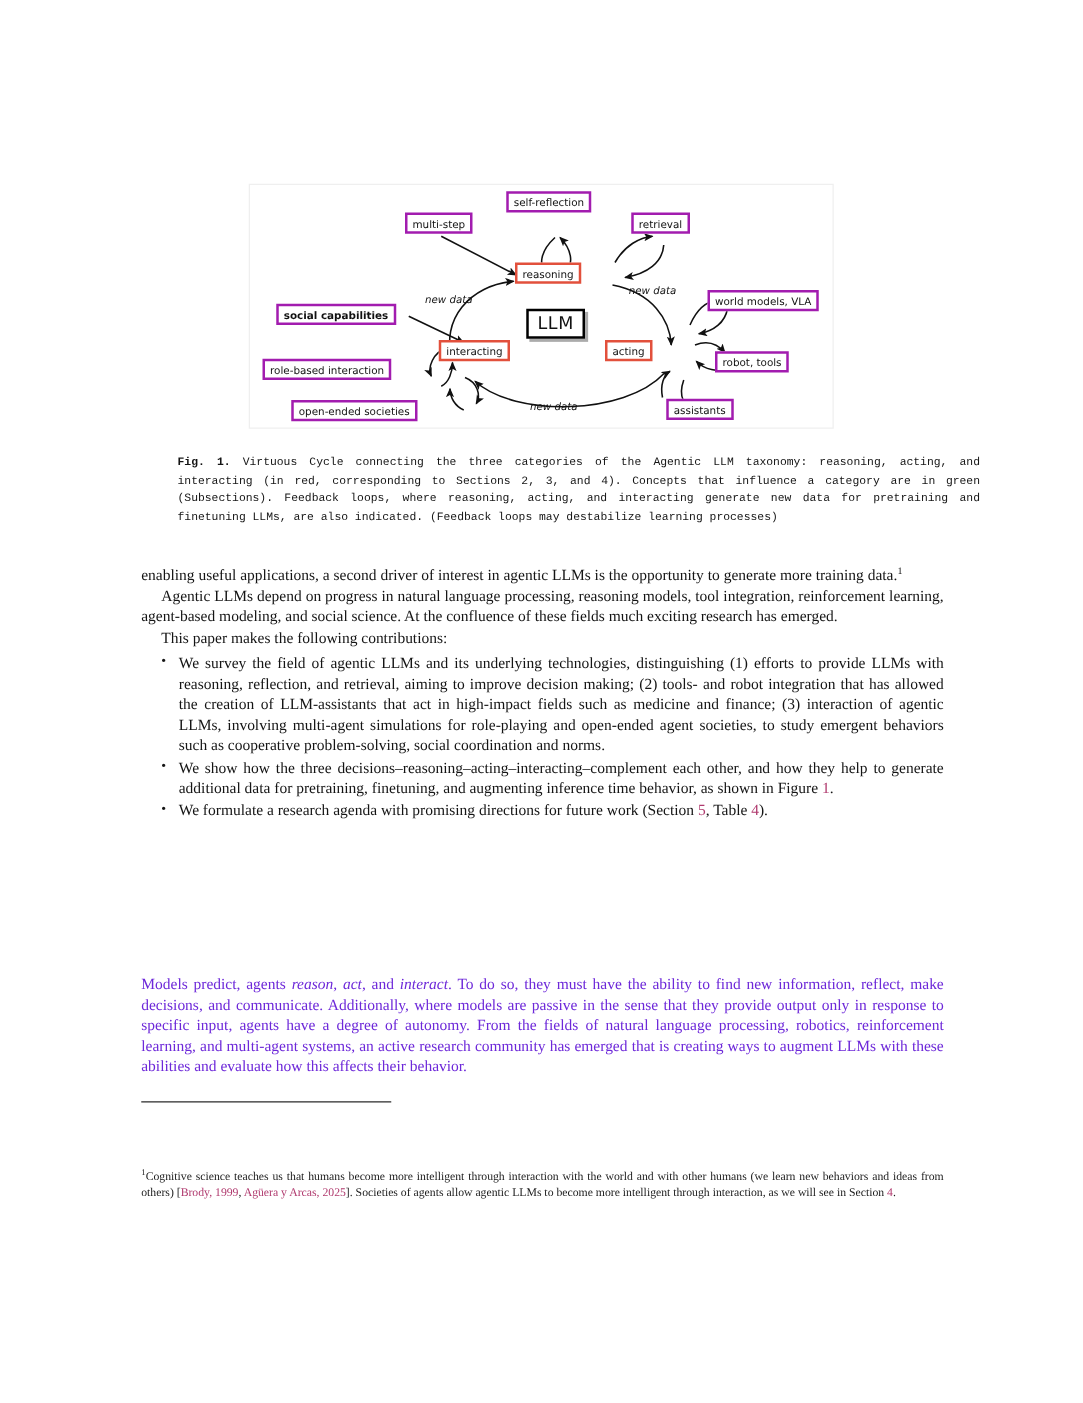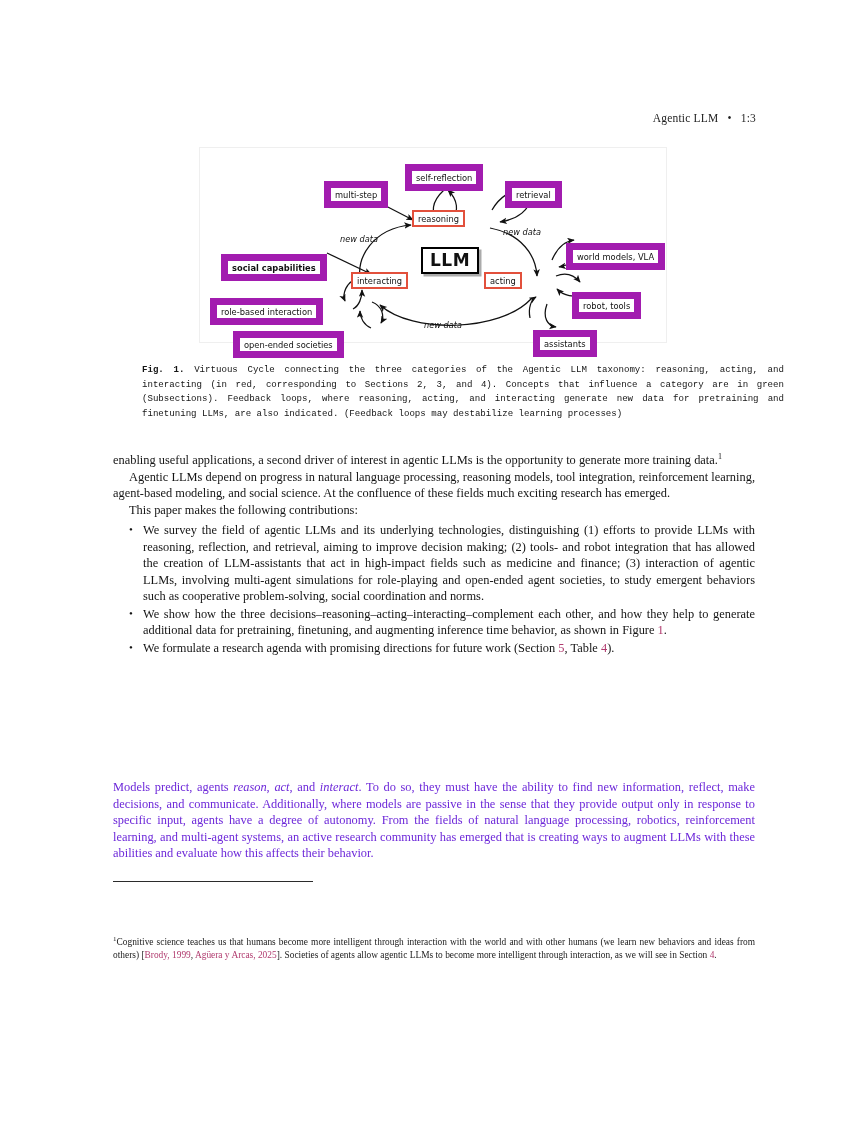--- a/index.html
+++ b/index.html
@@ -55,27 +55,27 @@
     font-family: "DejaVu Sans", sans-serif;
     font-size: 8.3px;
     line-height: 1;
     color: #111;
     display: flex;
     align-items: center;
     justify-content: center;
     white-space: nowrap;
     padding: 2.5px 4px;
   }
-  .node.green { border: 7px solid #a21caf; margin-top: 11px; }
+  .node.green { border: 2px solid #a21caf; }
   .node.red   { border: 2px solid #e2503c; }
   .node.llm {
     border: 2.5px solid #000;
     font-family: "DejaVu Sans", sans-serif;
-    font-weight: bold;
-    font-size: 17px;
+    font-weight: normal;
+    font-size: 14px;
     letter-spacing: .5px;
     box-shadow: 2.5px 2.5px 0 rgba(0,0,0,.33);
     padding: 3px 7px;
   }
   .edgelabel {
     position: absolute;
     font-family: "DejaVu Sans", sans-serif;
     font-style: italic;
     font-size: 8.2px;
     color: #111;
@@ -188,23 +188,20 @@
     text-align: right;
     font-size: 10.6px;
     color: #1d1d1d;
   }
 </style>
 </head>
 <body>
 
 <div class="page">
 
-  <div class="runhead">
-    <span>Agentic LLM</span><span class="sep">•</span><span>1:3</span>
-  </div>
 
   <div class="figure-frame">
 
     <svg class="fig-svg" width="468" height="196" viewBox="0 0 468 196">
       <defs>
         <marker id="ah" markerWidth="7" markerHeight="7" refX="5.4" refY="2.6" orient="auto">
           <path d="M0,0 L6,2.6 L0,5.2 L1.4,2.6 Z" fill="#111"></path>
         </marker>
       </defs>
       <g fill="none" stroke="#111" stroke-width="1.25" marker-end="url(#ah)">

